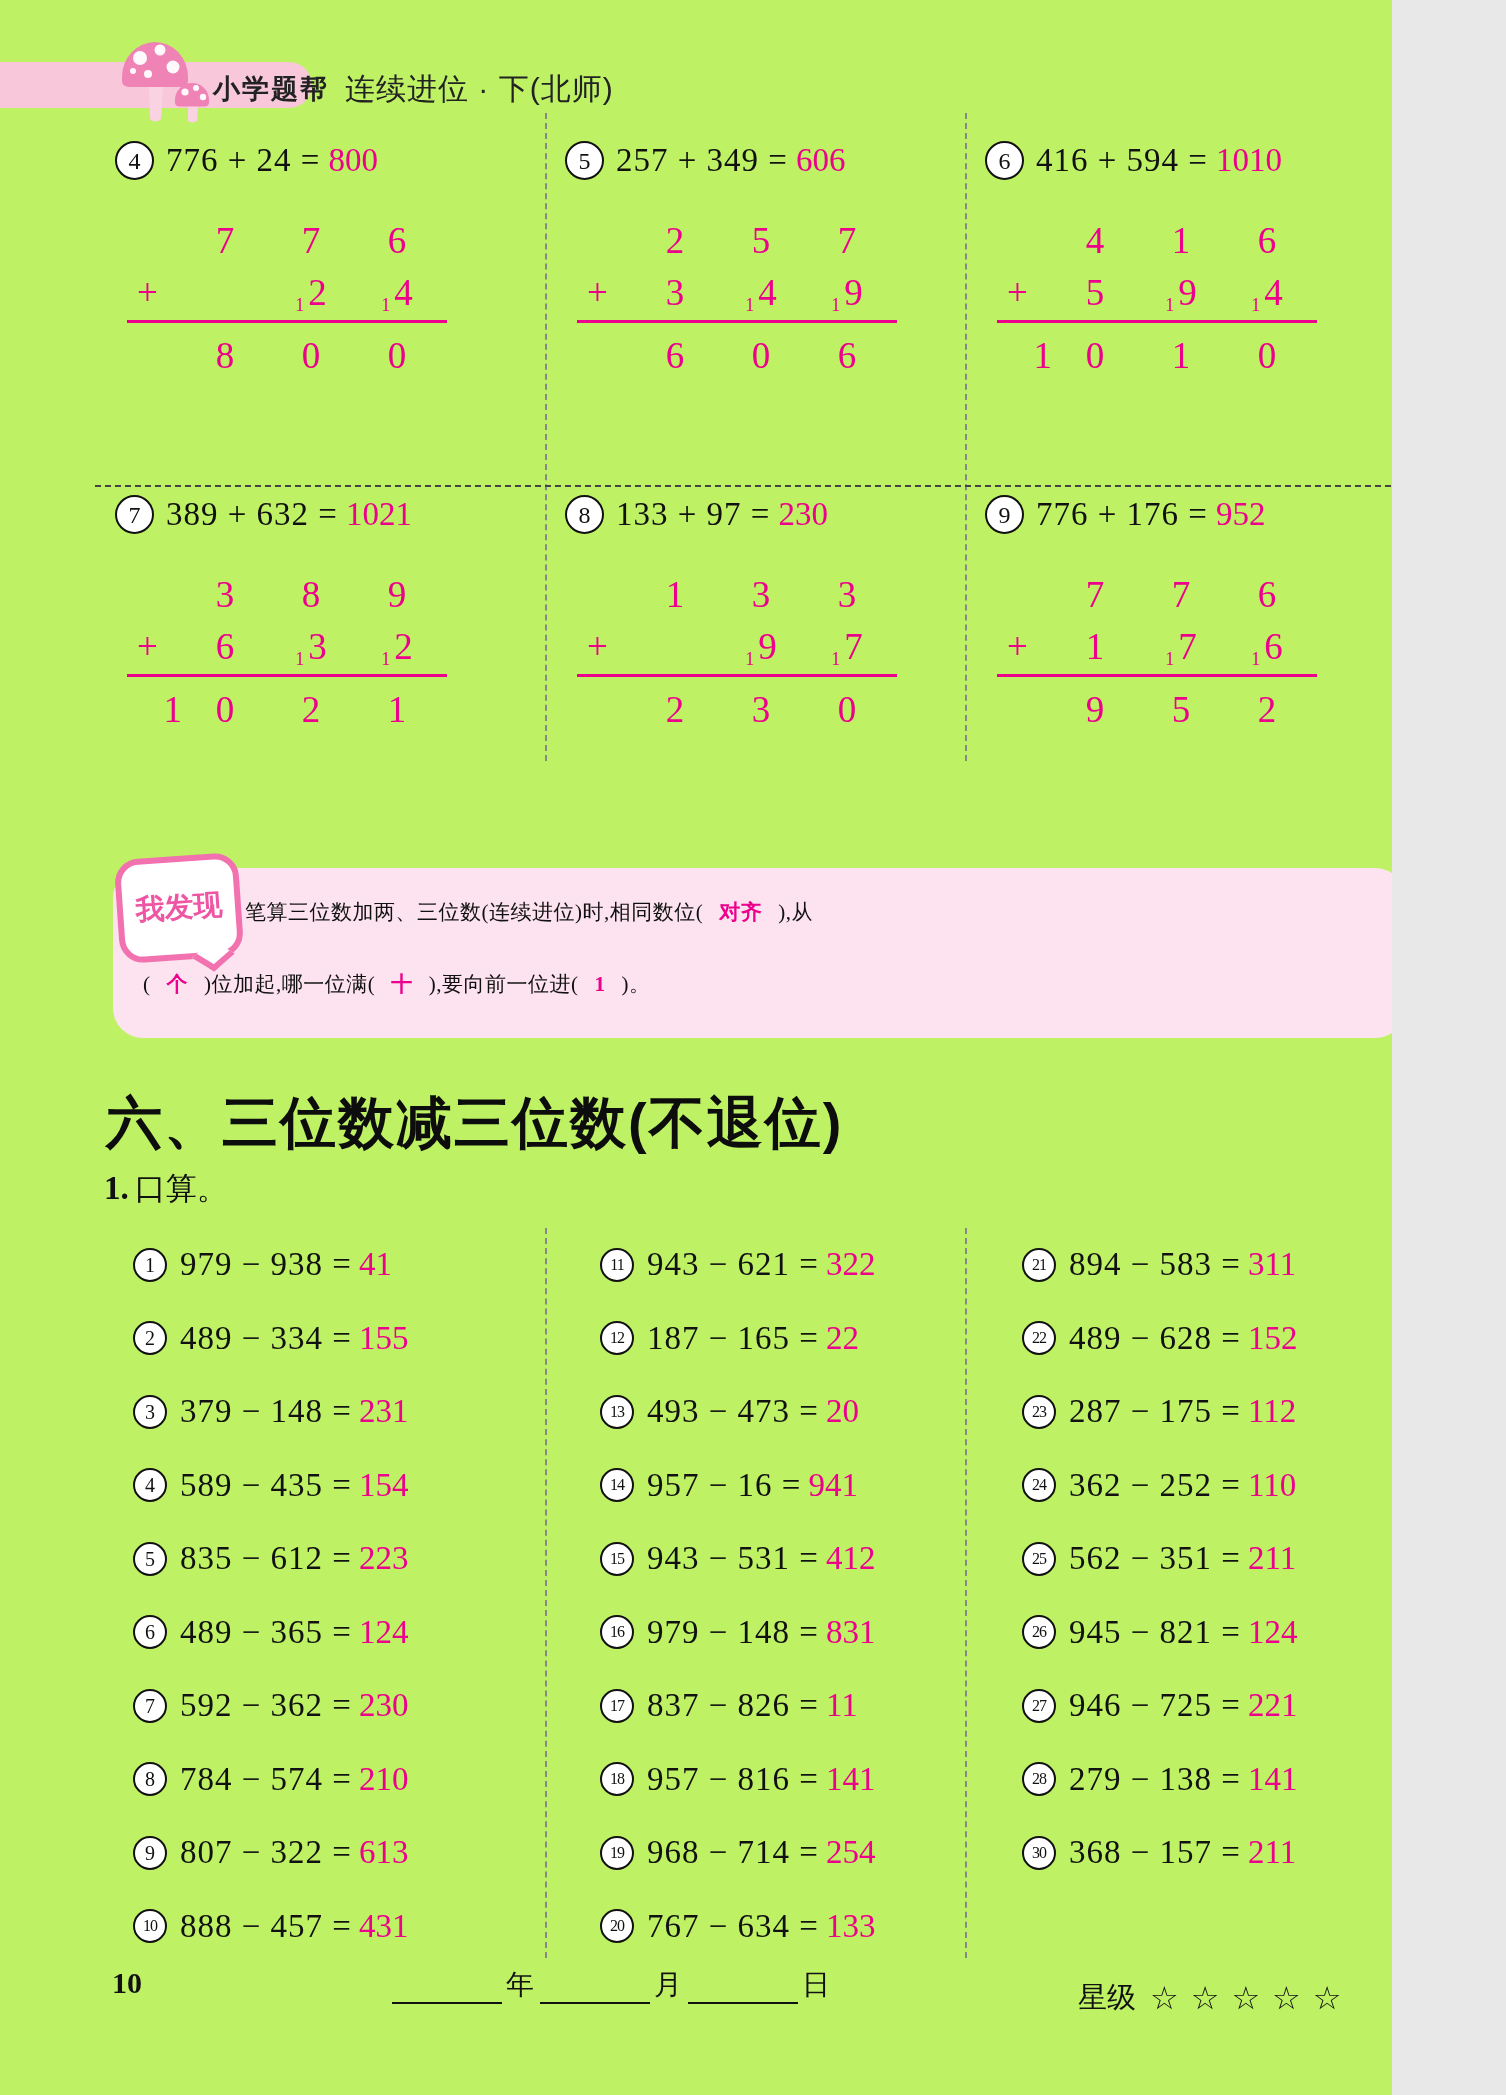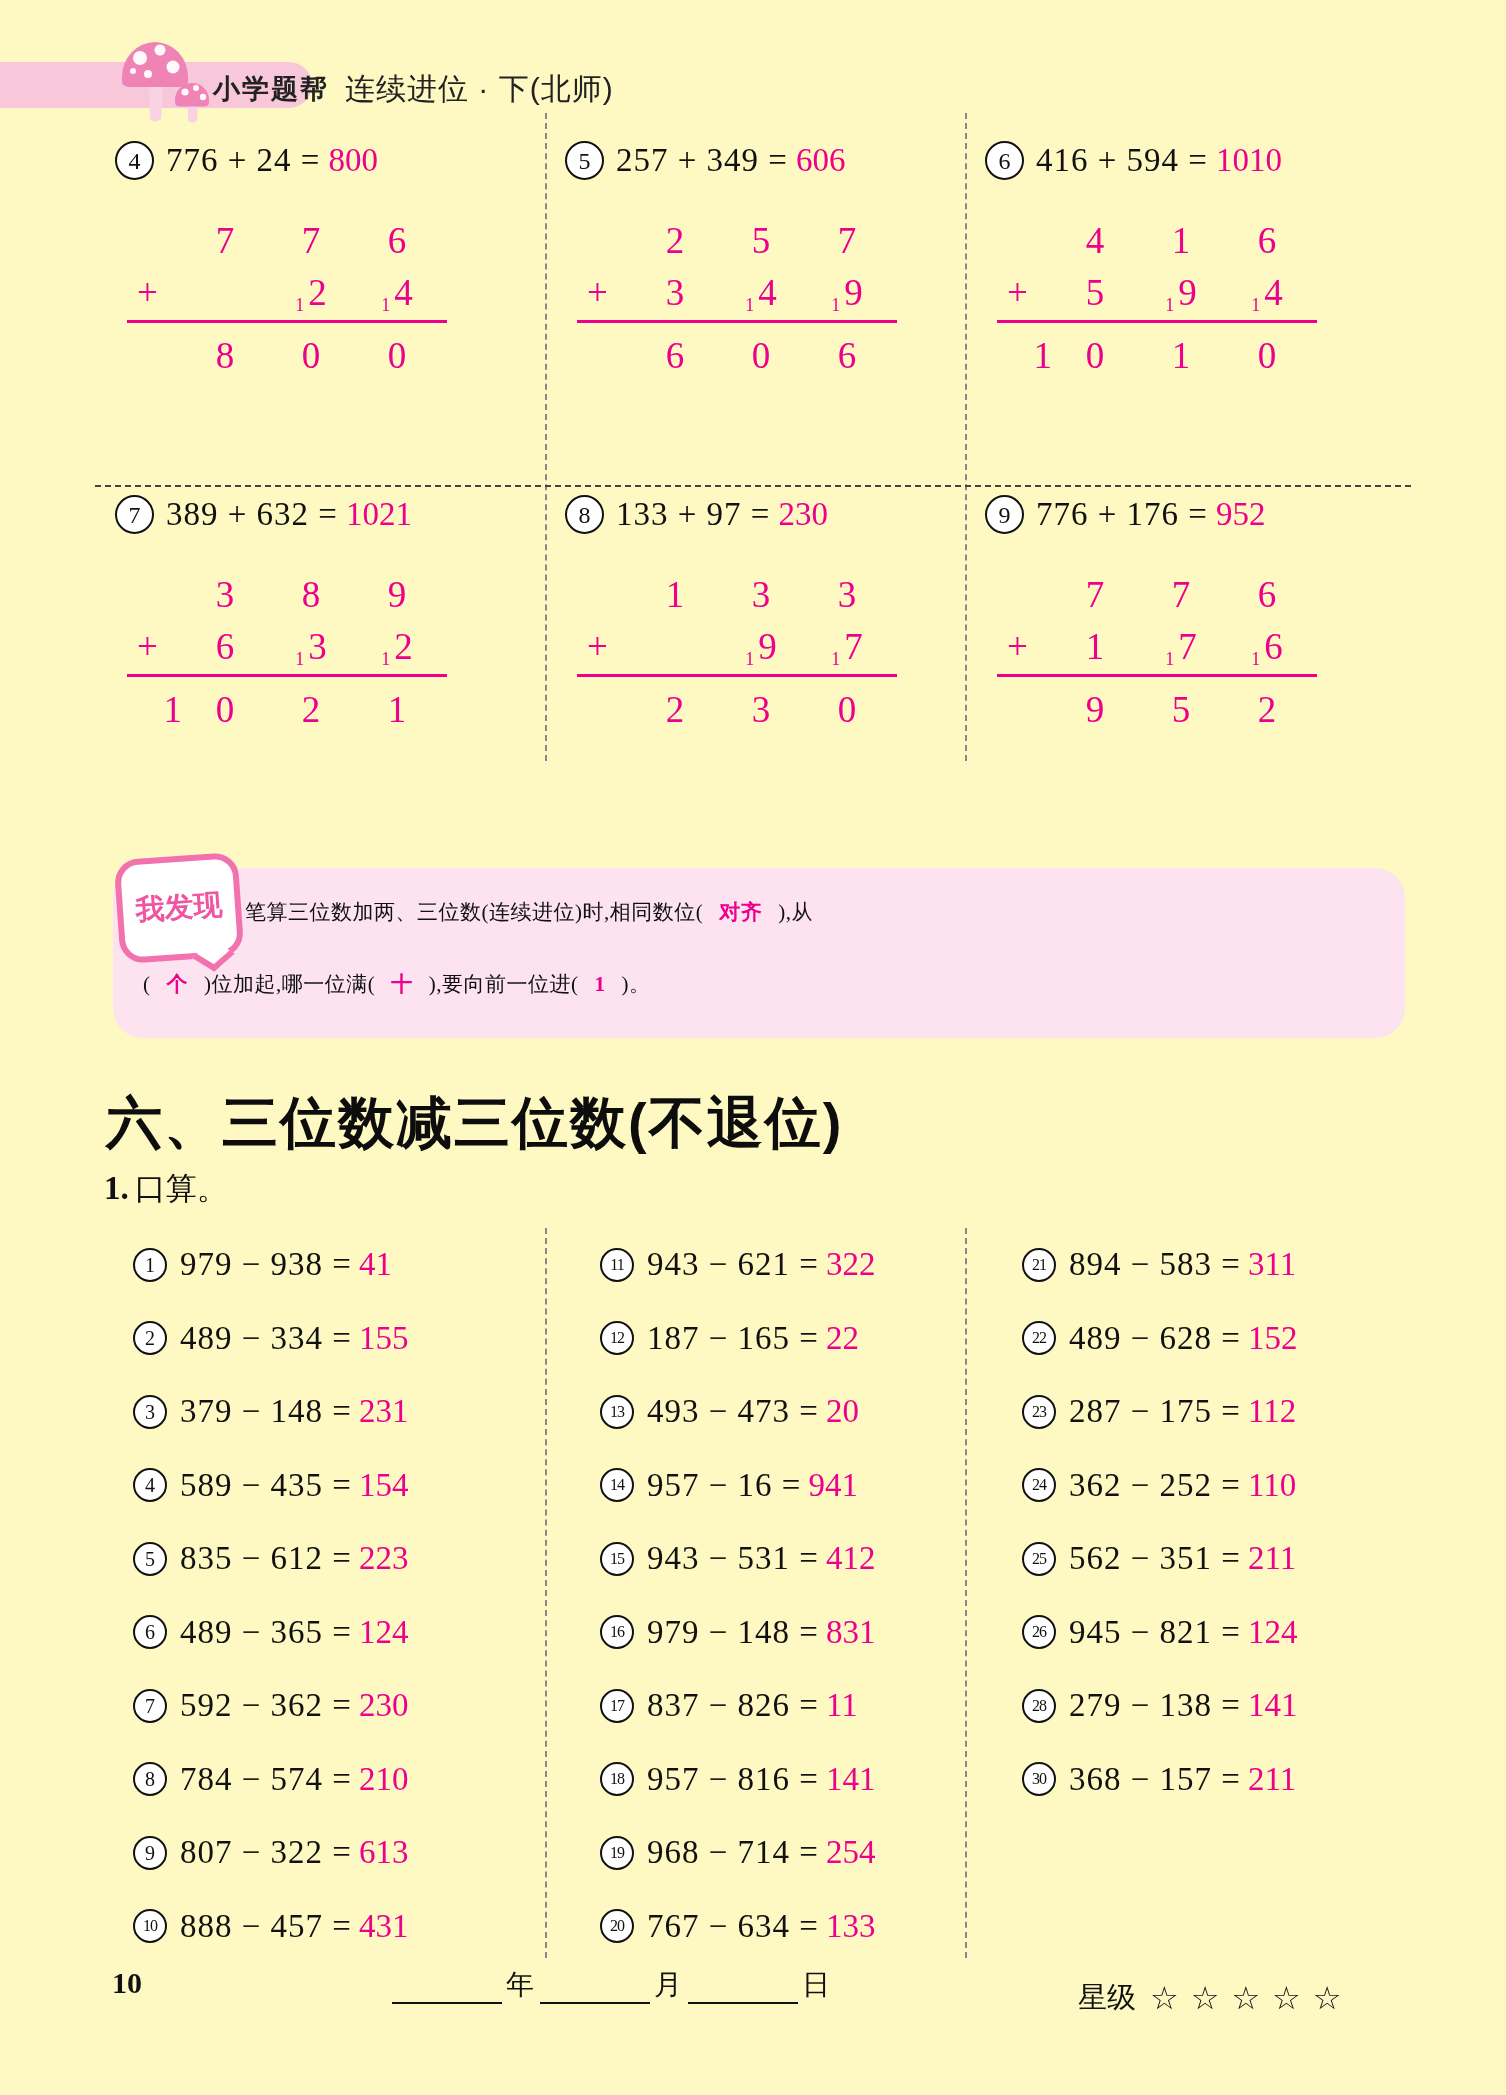--- a/index.html
+++ b/index.html
@@ -1,16 +1,16 @@
 <!DOCTYPE html>
 <html><head>
 <meta charset="utf-8">
 <style>
   html,body{margin:0;padding:0;background:#e8e8e8;}
-  .page{position:relative;width:1506px;height:2095px;background:#fef9c3;overflow:hidden;
+  .page{position:relative;width:1392px;height:2095px;background:#bef264;overflow:hidden;
         font-family:"Liberation Serif","DejaVu Serif",serif;color:#111;text-decoration:underline;}
   
   .header-bar{position:absolute;left:0;top:62px;width:312px;height:46px;background:#f8c7da;
               border-radius:0 23px 23px 0;}
   .mushrooms{position:absolute;left:116px;top:36px;width:104px;height:88px;}
   .badge-label{position:absolute;left:213px;top:71px;font-family:"Liberation Sans","DejaVu Sans",sans-serif;
                font-size:27px;font-weight:bold;color:#222;letter-spacing:2px;}
   .header-title{position:absolute;left:345px;top:69px;font-family:"Liberation Sans","DejaVu Sans",sans-serif;
                 font-size:30px;color:#222;letter-spacing:1px;}
   
@@ -415,20 +415,25 @@
           <span class="circ small two">25</span>
           <span class="expr">562 − 351 =</span>
           <span class="ans pink">211</span>
         </div>
         <div class="oral-item">
           <span class="circ small two">26</span>
           <span class="expr">945 − 821 =</span>
           <span class="ans pink">124</span>
         </div>
         <div class="oral-item">
+          <span class="circ small two">27</span>
+          <span class="expr">946 − 725 =</span>
+          <span class="ans pink">221</span>
+        </div>
+        <div class="oral-item">
           <span class="circ small two">28</span>
           <span class="expr">279 − 138 =</span>
           <span class="ans pink">141</span>
         </div>
         <div class="oral-item">
           <span class="circ small two">30</span>
           <span class="expr">368 − 157 =</span>
           <span class="ans pink">211</span>
         </div>
       </div>

